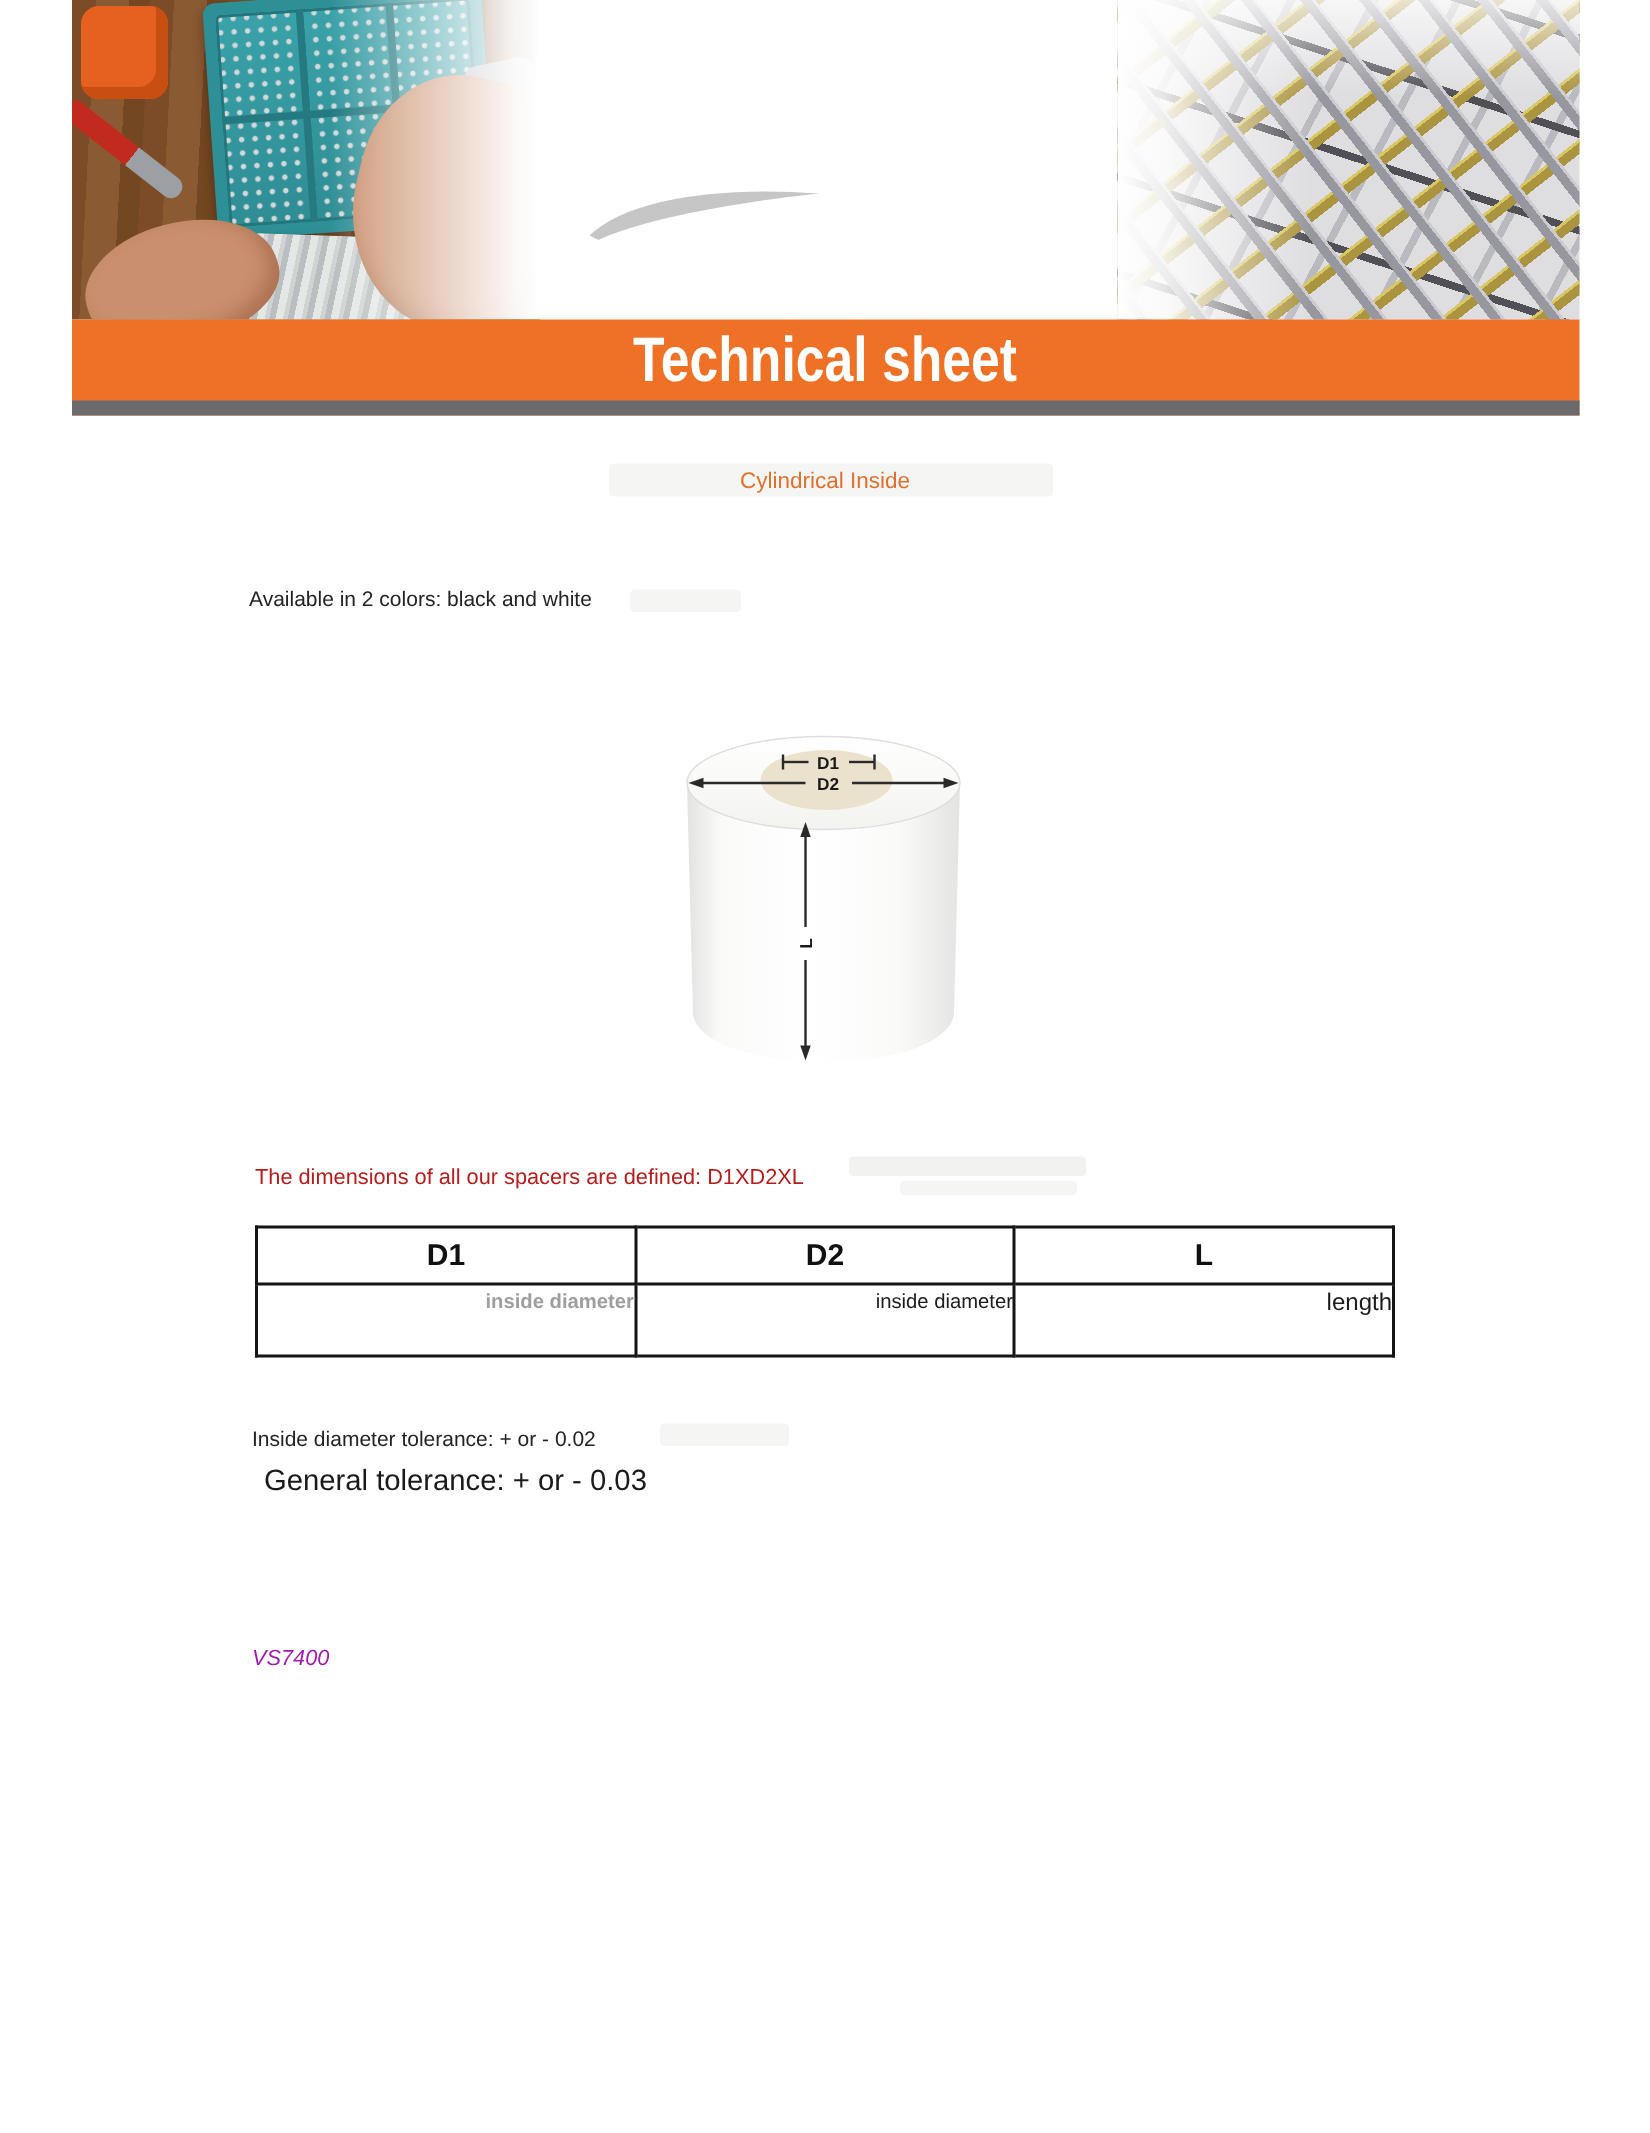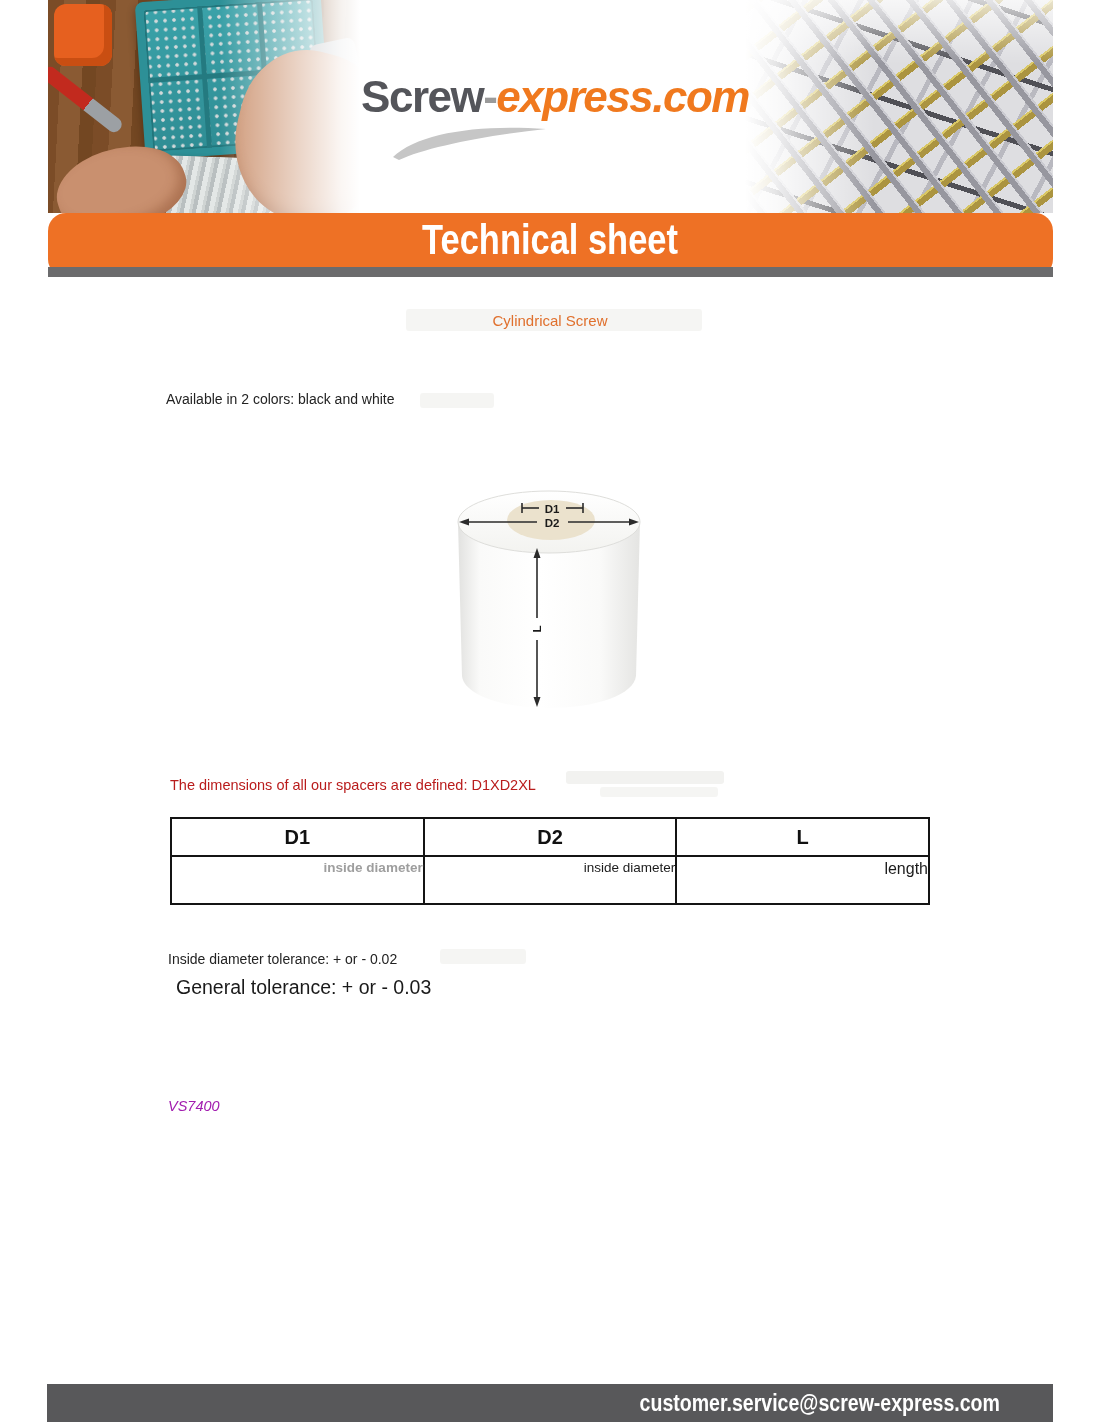--- a/index.html
+++ b/index.html
@@ -96,21 +96,21 @@
     position:absolute; left:340px; top:72px; width:430px; text-align:center;
     font-size:44px; font-weight:bold; letter-spacing:-1.5px; white-space:nowrap;
   }
   .logo .p1 { color:#54555a; }
   .logo .p2 { color:#9a9a9a; }
   .logo .p3 { color:#f0791e; font-style:italic; }
   .logo-swoosh { position:absolute; left:390px; top:124px; width:160px; height:36px; }
   
   .banner {
     position:absolute; left:48px; top:213px; width:1005px; height:64px;
-    background:#ee7125; text-align:center; color:#ffffff;border-radius:18px;
+    background:#ee7125; text-align:center; color:#ffffff;
   }
   .banner .banner-text {
     display:inline-block; font-size:42px; font-weight:bold; line-height:54px;
     transform:scaleX(.82); letter-spacing:0px; white-space:nowrap;
   }
   .banner-underline {
     position:absolute; left:48px; top:267px; width:1005px; height:10px; background:#6b6b6d;
   }
   
   .product-title {
@@ -182,39 +182,36 @@
     <div class="sleeve"></div>
     <div class="hand-left"></div>
     <div class="hand-right"></div>
     <div class="fade"></div>
   </div>
 
   <div class="photo photo-right">
     <div class="fade"></div>
   </div>
 
-  <div class="logo">
-    <span class="p1">Screw</span><span class="p2">-</span><span class="p3">express.com</span>
-  </div>
   <svg class="logo-swoosh" viewBox="0 0 160 36">
     <path d="M3,33 C28,9 88,0 156,5 C98,11 36,23 9,36 Z" fill="#c6c6c6"></path>
   </svg>
 
   <div class="banner">
     <span class="banner-text">Technical sheet</span>
   </div>
   <div class="banner-underline"></div>
 
   <div class="ghost ghost-1"></div>
   <div class="ghost ghost-2"></div>
   <div class="ghost ghost-3"></div>
   <div class="ghost ghost-4"></div>
   <div class="ghost ghost-5"></div>
 
-  <div class="product-title">Cylindrical Screw</div>
+  <div class="product-title">Cylindrical Inside</div>
   <div class="availability">Available in 2 colors: black and white</div>
 
   <svg class="spacer-figure" viewBox="0 0 202 238">
     <defs>
       <linearGradient id="bodyGrad" x1="0" y1="0" x2="1" y2="0">
         <stop offset="0" stop-color="#e2e2e0"></stop>
         <stop offset="0.12" stop-color="#fafaf9"></stop>
         <stop offset="0.45" stop-color="#ffffff"></stop>
         <stop offset="0.78" stop-color="#fafaf9"></stop>
         <stop offset="1" stop-color="#e4e4e2"></stop>
@@ -273,17 +270,14 @@
         <td class="cell-l">length</td>
       </tr>
     </tbody>
   </table>
 
   <div class="tolerance-inside">Inside diameter tolerance: + or - 0.02</div>
   <div class="tolerance-general">General tolerance: + or - 0.03</div>
 
   <div class="reference">VS7400</div>
 
-  <div class="footer">
-    <span class="footer-text">customer.service@screw-express.com</span>
-  </div>
 
 </div>
 
 </body></html>

